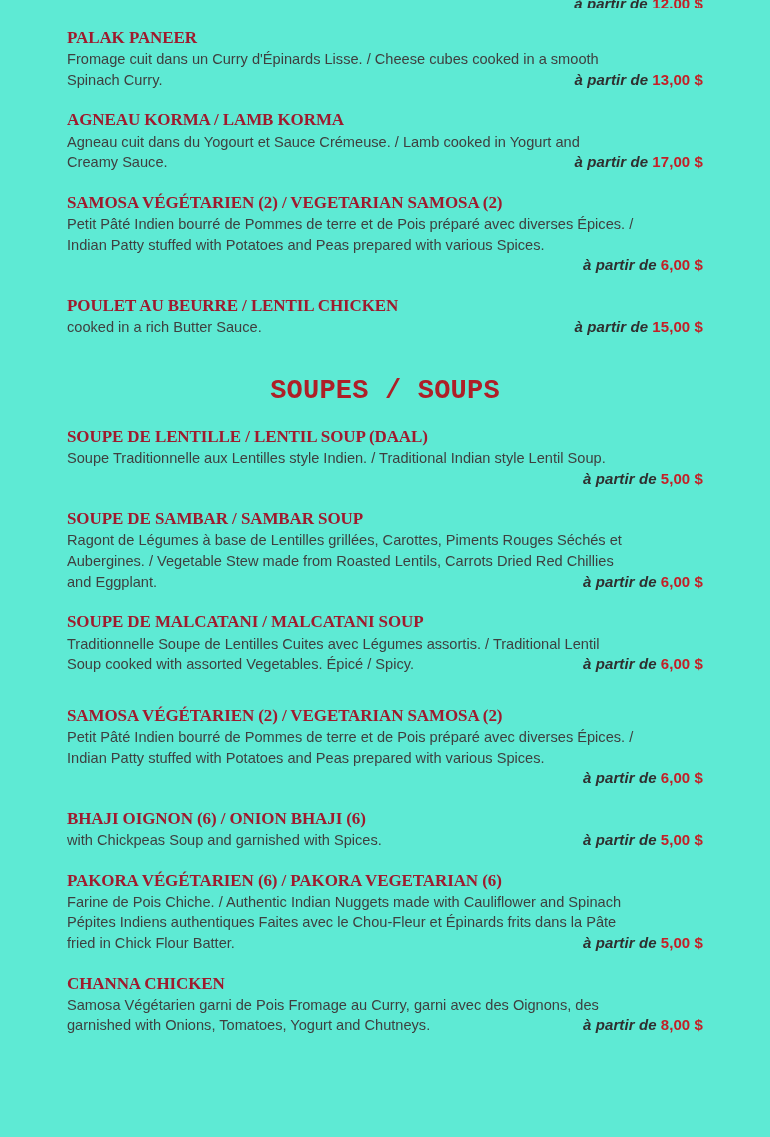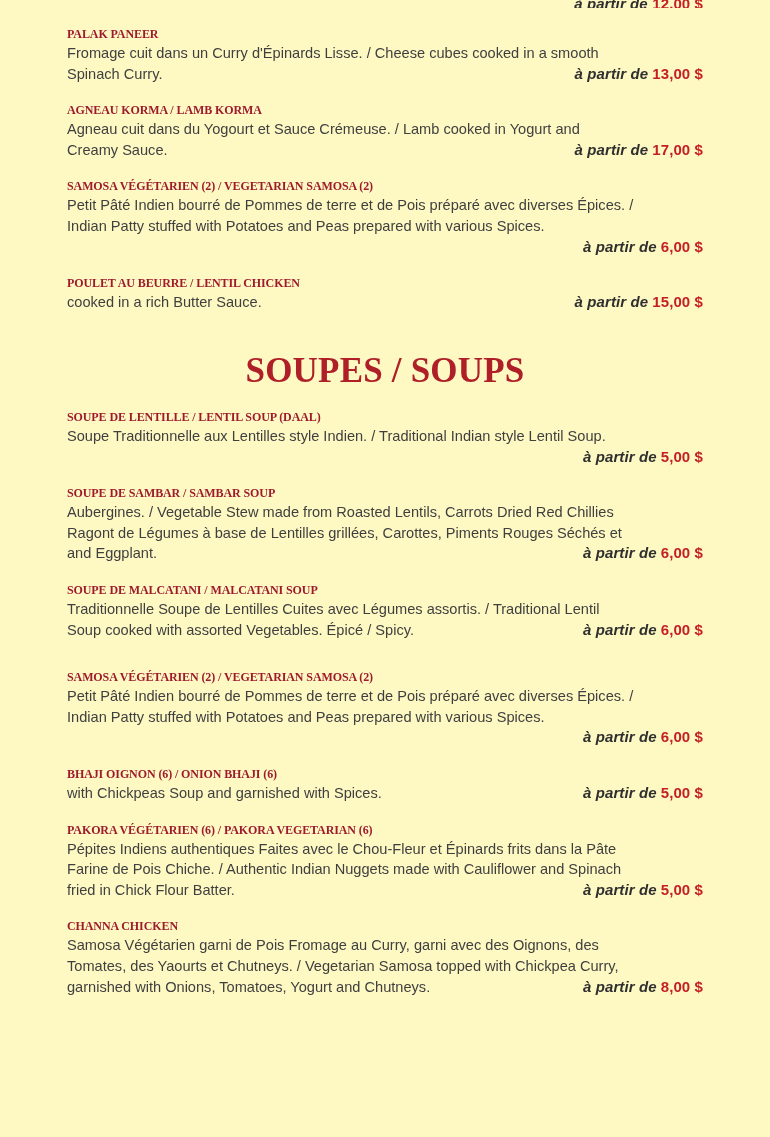--- a/index.html
+++ b/index.html
@@ -12,57 +12,57 @@
     height: 1137px;
     overflow: hidden;
     font-family: "Liberation Sans", sans-serif;
     color: #3a3a3a;
   }
   .page {
     position: relative;
     width: 770px;
     height: 1137px;
     overflow: hidden;
-    background: #fef9c3;
+    background: #5eead4;
   }
   .inner {
     padding: 0 67px 0 67px;
     box-sizing: border-box;
     width: 770px;
   }
   
   .clipped-top {
     height: 14px;
     overflow: hidden;
     text-align: right;
     line-height: 20px;
     margin-top: -6px;
   }
   
   .section-title {
-    font-family: Liberation Serif, serif;
-    font-weight: 700;
-    font-size: 35px;
+    font-family: Liberation Mono, monospace;
+    font-weight: 700;
+    font-size: 27px;
     letter-spacing: 0.2px;
     color: #ae1f27;
     text-align: center;
     margin: 38px 0 0 0;
     line-height: 1.15;
   }
   .section-block {
     margin-bottom: 30px;
   }
   
   .item {
     margin-top: 19px;
   }
   .item-title {
     font-family: "Liberation Serif", "DejaVu Serif", serif;
     font-weight: 700;
-    font-size: 12px;
+    font-size: 17px;
     letter-spacing: -0.1px;
     color: #9e1b2e;
     line-height: 1.25;
     margin: 0 0 1px 0;
     white-space: nowrap;
   }
   .item-desc {
     font-size: 14.6px;
     line-height: 20.6px;
     color: #3f3f3f;
@@ -157,22 +157,22 @@
             <div class="item-desc clearfix">
               <span class="desc-line"><span>Soupe Traditionnelle aux Lentilles style Indien. / Traditional Indian style Lentil Soup.</span></span>
               <span class="price-line">
                 <span class="price"><span class="from">à partir de</span> <span class="amount">5,00 $</span></span>
               </span>
             </div>
           </div>
           <div class="item clearfix">
             <div class="item-title">SOUPE DE SAMBAR / SAMBAR SOUP</div>
             <div class="item-desc clearfix">
+              <span class="desc-line"><span>Ragont de Légumes à base de Lentilles grillées, Carottes, Piments Rouges Séchés et</span></span>
               <span class="desc-line"><span>Aubergines. / Vegetable Stew made from Roasted Lentils, Carrots Dried Red Chillies</span></span>
-              <span class="desc-line"><span>Ragont de Légumes à base de Lentilles grillées, Carottes, Piments Rouges Séchés et</span></span>
               <span class="desc-line" style="white-space: normal;"><span class="price"><span class="from">à partir de</span> <span class="amount">6,00 $</span></span><span>and Eggplant.</span></span>
             </div>
           </div>
           <div class="item clearfix">
             <div class="item-title">SOUPE DE MALCATANI / MALCATANI SOUP</div>
             <div class="item-desc clearfix">
               <span class="desc-line"><span>Traditionnelle Soupe de Lentilles Cuites avec Légumes assortis. / Traditional Lentil</span></span>
               <span class="desc-line" style="white-space: normal;"><span class="price"><span class="from">à partir de</span> <span class="amount">6,00 $</span></span><span>Soup cooked with assorted Vegetables. Épicé / Spicy.</span></span>
             </div>
           </div>
@@ -190,30 +190,29 @@
           </div>
           <div class="item clearfix">
             <div class="item-title">BHAJI OIGNON (6) / ONION BHAJI (6)</div>
             <div class="item-desc clearfix">
               <span class="desc-line" style="white-space: normal;"><span class="price"><span class="from">à partir de</span> <span class="amount">5,00 $</span></span><span>with Chickpeas Soup and garnished with Spices.</span></span>
             </div>
           </div>
           <div class="item clearfix">
             <div class="item-title">PAKORA VÉGÉTARIEN (6) / PAKORA VEGETARIAN (6)</div>
             <div class="item-desc clearfix">
+              <span class="desc-line"><span>Farine de Pois Chiche. / Authentic Indian Nuggets made with Cauliflower and Spinach</span></span>
               <span class="desc-line"><span>Pépites Indiens authentiques Faites avec le Chou-Fleur et Épinards frits dans la Pâte</span></span>
-              <span class="desc-line"><span>Farine de Pois Chiche. / Authentic Indian Nuggets made with Cauliflower and Spinach</span></span>
               <span class="desc-line" style="white-space: normal;"><span class="price"><span class="from">à partir de</span> <span class="amount">5,00 $</span></span><span>fried in Chick Flour Batter.</span></span>
             </div>
           </div>
           <div class="item clearfix">
             <div class="item-title">CHANNA CHICKEN</div>
             <div class="item-desc clearfix">
               <span class="desc-line"><span>Samosa Végétarien garni de Pois Fromage au Curry, garni avec des Oignons, des</span></span>
-              <span class="desc-line"><span>Tomates, des Yaourts et Chutneys. / Vegetarian Samosa topped with Chickpea Curry,</span></span>
               <span class="desc-line" style="white-space: normal;"><span class="price"><span class="from">à partir de</span> <span class="amount">8,00 $</span></span><span>garnished with Onions, Tomatoes, Yogurt and Chutneys.</span></span>
             </div>
           </div>
         </div>
       </div>
 
   </div>
 </div>
 
 </body></html>

